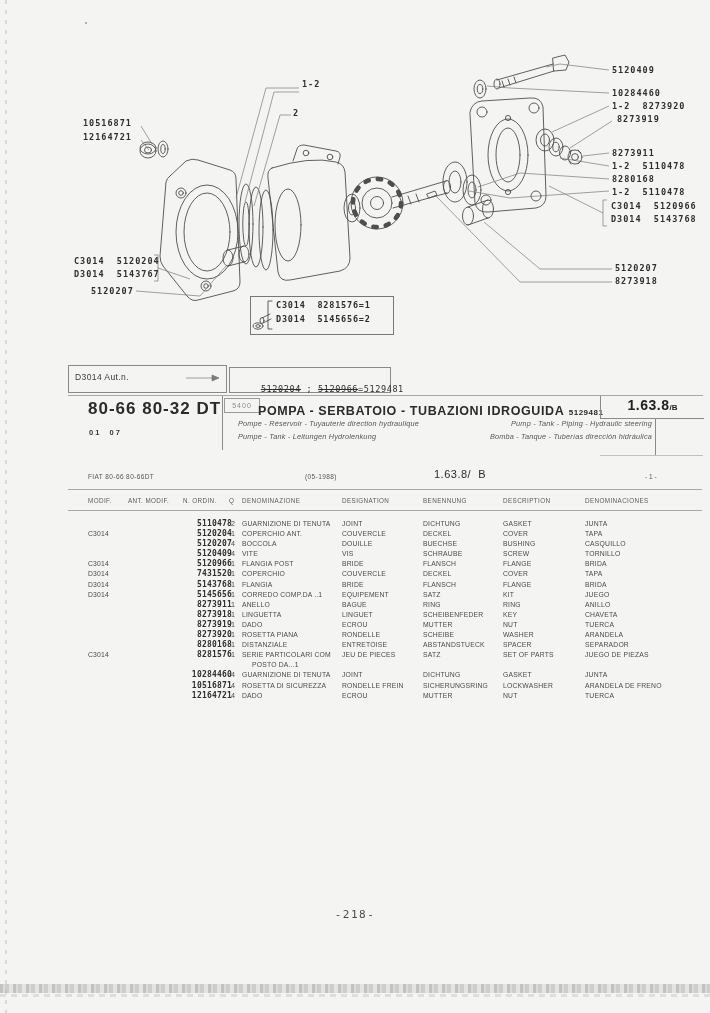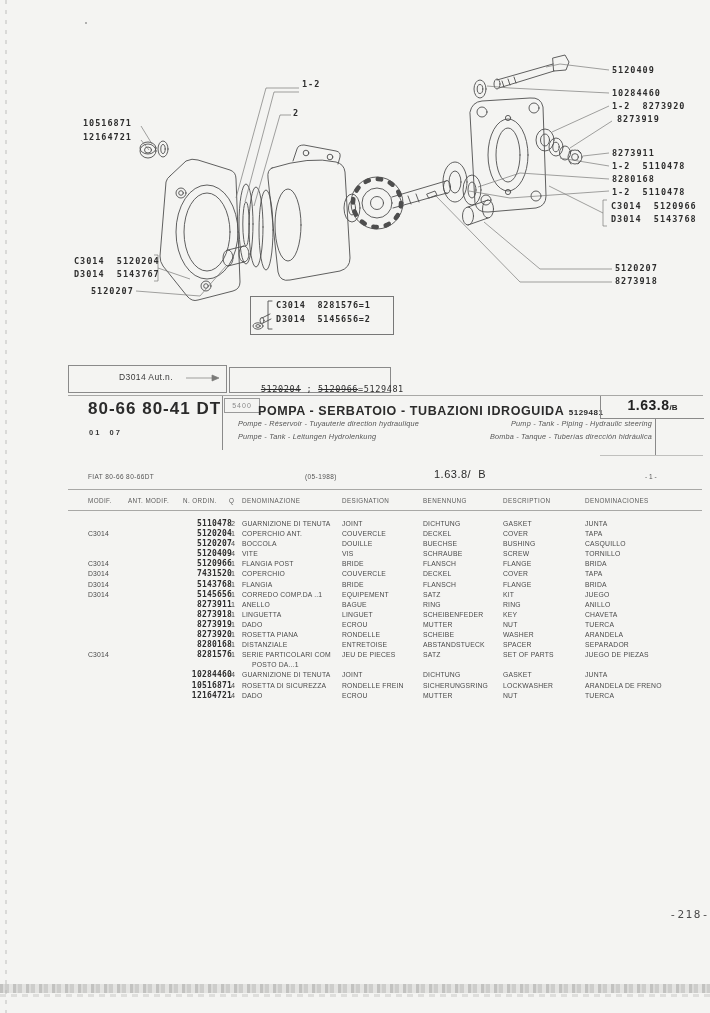--- a/index.html
+++ b/index.html
@@ -12,21 +12,21 @@
   .abs{position:absolute;}
   
   .callout{
     position:absolute;
     font-family:"DejaVu Sans Mono", monospace;
     font-size:8.5px; letter-spacing:1px; white-space:pre;
     color:#2e2e2e; font-weight:bold;
   }
   
   .autn-box{position:absolute;border:1px solid #8a8a8a;background:transparent;}
-  .autn-label{position:absolute;left:6px;top:6px;font-size:8.5px;letter-spacing:.4px;color:#3a3a3a;margin-left:44px;}
+  .autn-label{position:absolute;left:6px;top:6px;font-size:8.5px;letter-spacing:.4px;color:#3a3a3a;}
   .autn-vals{position:absolute;left:8px;top:6px;font-family:"DejaVu Sans Mono", monospace;
     font-size:8.5px;letter-spacing:.6px;white-space:pre;color:#2e2e2e;}
   .strike{text-decoration:line-through;text-decoration-thickness:1px;}
   
   .model-name{position:absolute;left:88px;top:399px;font-size:17px;font-weight:bold;letter-spacing:1px;color:#2b2b2b;}
   .model-codes{position:absolute;left:89px;top:428px;font-size:7.5px;font-weight:bold;letter-spacing:2px;white-space:pre;color:#3a3a3a;}
   .small-code-box{position:absolute;left:224px;top:398px;width:34px;height:13px;border:1px solid #9a9a9a;
     font-size:7px;color:#8a8a8a;text-align:center;line-height:13px;letter-spacing:1px;}
   .title-line{position:absolute;left:258px;top:401px;width:340px;text-align:left;white-space:nowrap;}
   .title-main{font-size:12.5px;font-weight:bold;letter-spacing:.6px;color:#2b2b2b;}
@@ -54,21 +54,21 @@
   .c-ordin{left:156px;width:76px;text-align:right;
     font-family:"DejaVu Sans Mono", monospace;font-size:8px !important;font-weight:bold;letter-spacing:1px;color:#2e2e2e !important;}
   .c-q{left:226px;width:14px;text-align:center;font-size:7.2px !important;}
   .c-it{left:242px;}
   .c-fr{left:342px;}
   .c-de{left:423px;}
   .c-en{left:503px;}
   .c-es{left:585px;}
   .c-it2{position:absolute;left:252px;top:10.1px;font-size:6.8px;letter-spacing:.2px;color:#4a4a4a;line-height:10px;}
   
-  .footer-page{position:absolute;left:0;top:908px;width:710px;text-align:right;
+  .footer-page{position:absolute;left:0;top:908px;width:710px;text-align:center;
     font-family:"DejaVu Sans Mono", monospace;font-size:11px;letter-spacing:1.5px;color:#4a4a4a;}
   .bottom-band{position:absolute;left:0;top:984px;width:710px;height:9px;opacity:.55;filter:blur(.4px);
     background:repeating-linear-gradient(90deg,#9a9a98 0 3px,#c8c8c6 3px 5px,#aeaeac 5px 9px,#d8d8d6 9px 13px);}
   .bottom-band2{position:absolute;left:0;top:994px;width:710px;height:3px;opacity:.35;
     background:repeating-linear-gradient(90deg,#b5b5b3 0 6px,transparent 6px 11px);}
   .left-edge{position:absolute;left:5px;top:0;width:2px;height:1013px;opacity:.45;
     background:repeating-linear-gradient(180deg,#b8b8b6 0 4px,transparent 4px 10px);}
   .speck{position:absolute;width:2px;height:2px;background:#9a9a98;border-radius:50%;}
   .kit-box{position:absolute;left:250px;top:296px;width:142px;height:37px;border:1px solid #777;}
   .kit-label{position:absolute;font-family:"DejaVu Sans Mono", monospace;font-size:8.5px;
@@ -232,21 +232,21 @@
   <div class="autn-vals">
     <span class="strike">5120204</span><span> ; </span><span class="strike">5120966</span><span>=5129481</span>
   </div>
 </div>
 
 <div class="hline" style="left:68px;top:395px;width:635px"></div>
 <div class="vline" style="left:222px;top:396px;height:54px"></div>
 <div class="vline" style="left:655px;top:418px;height:37px"></div>
 <div class="hline" style="left:600px;top:455px;width:103px;border-color:#c0c0be"></div>
 
-<div class="model-name">80-66 80-41 DT</div>
+<div class="model-name">80-66 80-32 DT</div>
 <div class="model-codes">01  07</div>
 <div class="small-code-box">5400</div>
 
 <div class="title-line">
   <span class="title-main">POMPA - SERBATOIO - TUBAZIONI IDROGUIDA</span>
   <span class="title-code">5129481</span>
 </div>
 <div class="subtitle-row" style="top:419px">
   <span>Pompe - Réservoir - Tuyauterie direction hydraulique</span>
   <span>Pump - Tank - Piping - Hydraulic steering</span>

